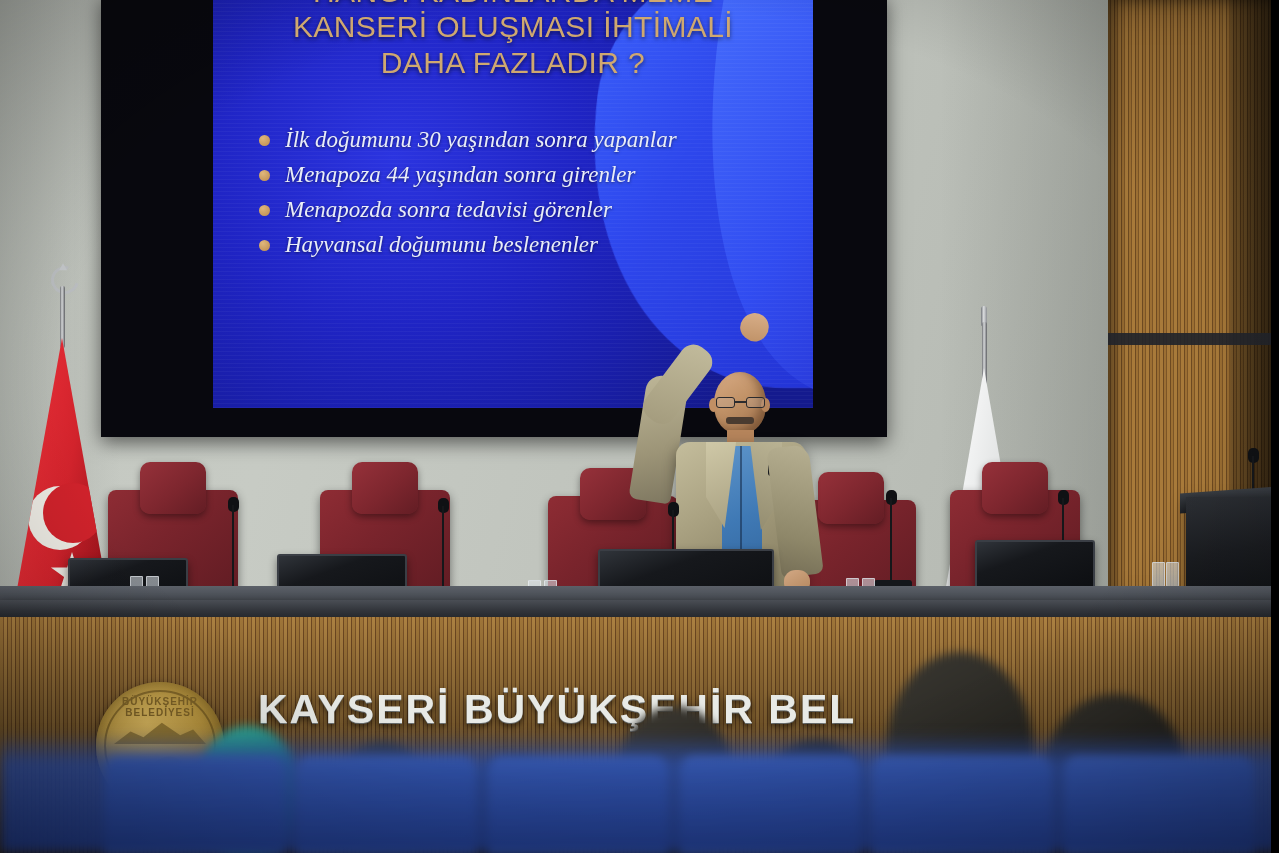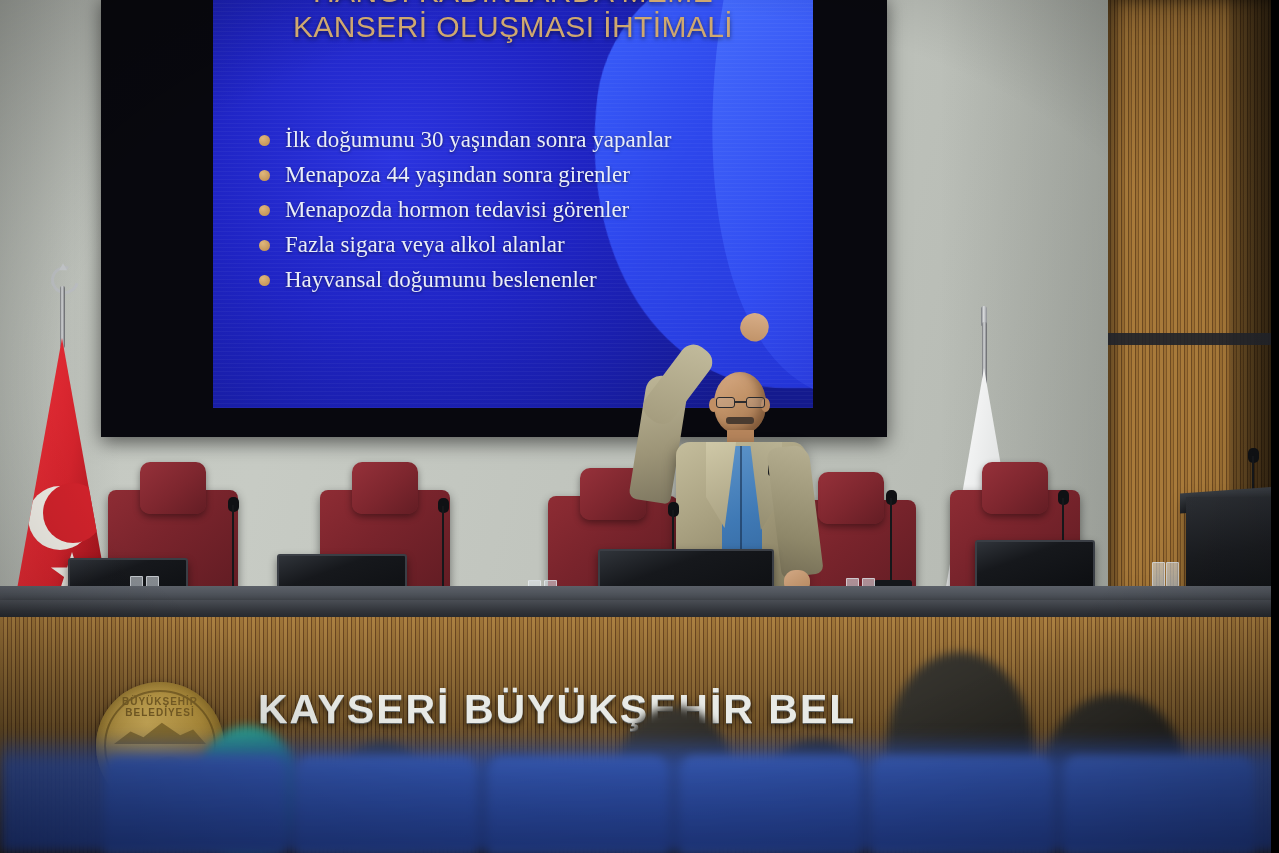--- a/index.html
+++ b/index.html
@@ -103,20 +103,21 @@
     list-style:none;margin:0;padding:0;
   }
   .bullets li{
     position:relative;
     color:#e9edf8;
     font-family:"Liberation Serif",serif;
     font-size:23px;line-height:1.0;
     padding:0 0 12px 26px;
     text-shadow:0 1px 3px rgba(0,0,0,.5);
     white-space:nowrap;
+    font-style:italic;
   }
   .bullets li:before{
     content:"";position:absolute;left:0;top:7px;
     width:11px;height:11px;border-radius:50%;
     background:radial-gradient(circle at 35% 30%,#e0b77c,#bd8a4c);
   }
 
   
   .flag{position:absolute;}
   .pole{
@@ -435,26 +436,26 @@
 
   <div class="panel">
     <div class="panel-inner">
       <div class="slide">
         <div class="swoosh"></div>
         <div class="swoosh2"></div>
         <div class="slide-content">
           <div class="slide-title">
             <div>HANGİ KADINLARDA MEME</div>
             <div>KANSERİ OLUŞMASI İHTİMALİ</div>
+            <div>DAHA FAZLADIR ?</div>
           </div>
           <ul class="bullets">
             <li>İlk doğumunu 30 yaşından sonra yapanlar</li>
             <li>Menapoza 44 yaşından sonra girenler</li>
-            <li>Menapozda hormon tedavisi görenler</li>
-            <li>Fazla sigara veya alkol alanlar</li>
+            <li>Menapozda sonra tedavisi görenler</li>
             <li>Hayvansal doğumunu beslenenler</li>
           </ul>
         </div>
       </div>
     </div>
   </div>
 
   <div class="flag" style="left:62px;top:286px;width:0;height:0;">
     <div class="finial-tr"></div>
     <div class="pole"></div>

